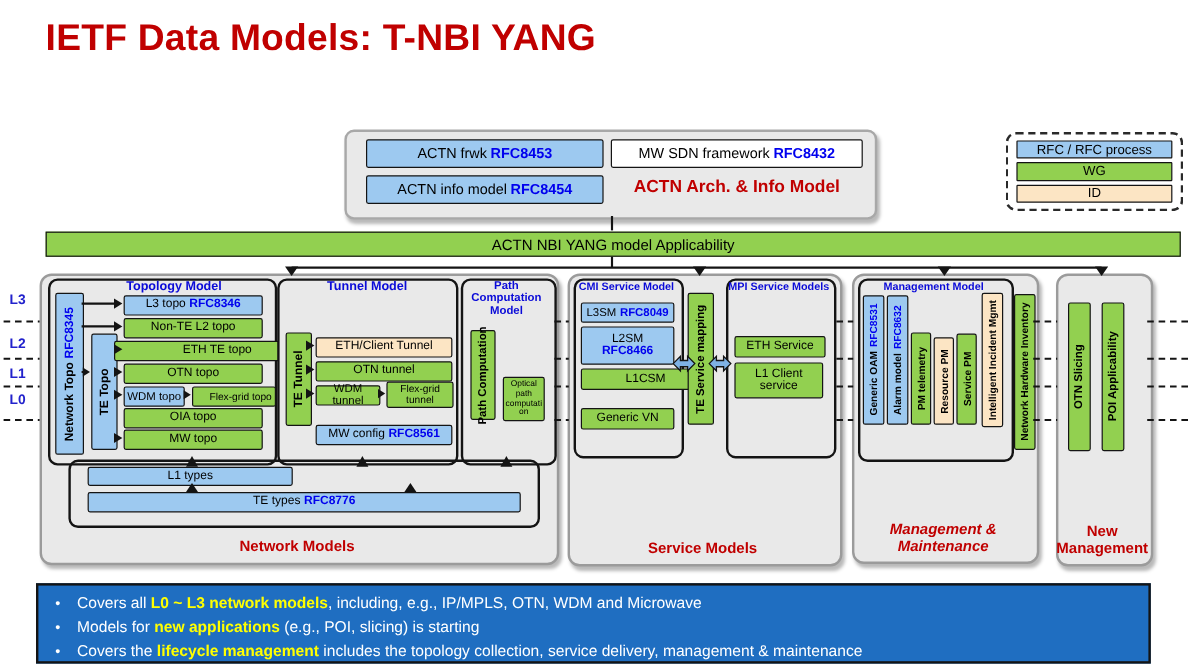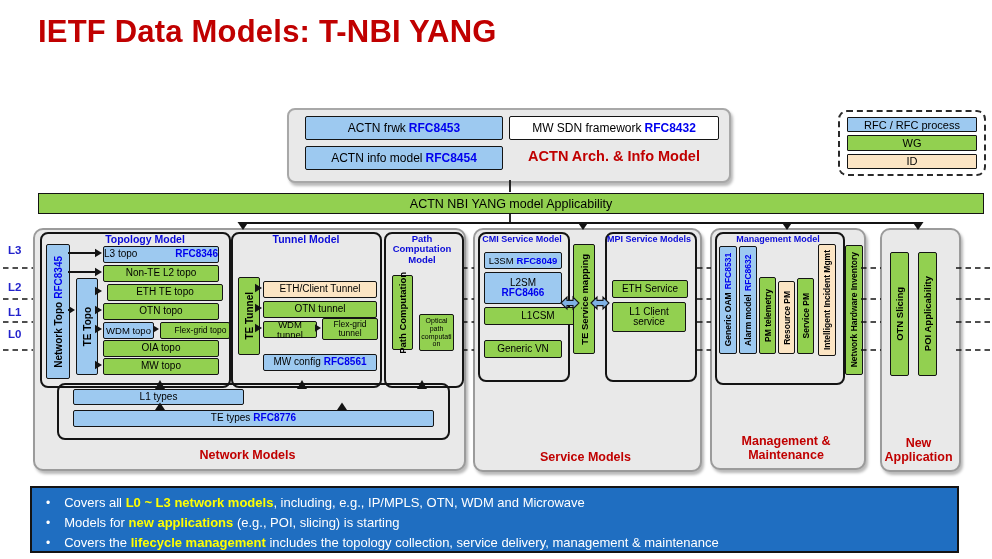--- a/index.html
+++ b/index.html
@@ -87,26 +87,26 @@
   <div class="subtitle" style="left:70px;top:234px;width:150px;font-size:10.5px;">Topology Model</div>
   <div class="vbox blue" style="left:46px;top:244px;width:22px;height:133px;">
     <span class="vt" style="font-size:10px;">
       <span>Network Topo</span>
       <b class="rfc">RFC8345</b>
     </span>
   </div>
   <div class="vbox blue" style="left:76px;top:278px;width:20px;height:95px;">
     <span class="vt" style="font-size:10px;">TE Topo</span>
   </div>
-  <div class="chip blue" style="left:103px;top:246px;width:114px;height:15px;justify-content:space-between;">
+  <div class="chip blue" style="left:103px;top:246px;width:114px;height:15px;">
     <span>L3 topo</span>
     <b class="rfc">RFC8346</b>
   </div>
   <div class="chip green" style="left:103px;top:265px;width:114px;height:15px;">Non-TE L2 topo</div>
-  <div class="chip green" style="left:107px;top:284px;width:114px;height:15px;">ETH TE topo</div>
+  <div class="chip green" style="left:95px;top:284px;width:114px;height:15px;padding-left:28px;">ETH TE topo</div>
   <div class="chip green" style="left:103px;top:303px;width:114px;height:15px;">OTN topo</div>
   <div class="chip blue" style="left:103px;top:322px;width:49px;height:15px;font-size:9.5px;">WDM topo</div>
   <div class="chip green" style="left:160px;top:322px;width:57px;height:15px;font-size:8.5px;padding-left:11px;">Flex-grid topo</div>
   <div class="chip green" style="left:103px;top:340px;width:114px;height:15px;">OIA topo</div>
   <div class="chip green" style="left:103px;top:358px;width:114px;height:15px;">MW topo</div>
 
   <div class="subbox" style="left:231px;top:232px;width:147px;height:152px;"></div>
   <div class="subtitle" style="left:241px;top:234px;width:130px;font-size:10.5px;">Tunnel Model</div>
   <div class="vbox green" style="left:238px;top:277px;width:20px;height:76px;">
     <span class="vt" style="font-size:10px;">TE Tunnel</span>
@@ -180,34 +180,34 @@
   </div>
   <div class="vbox green" style="left:797px;top:278px;width:15px;height:74px;">
     <span class="vt" style="font-size:8.5px;">Service PM</span>
   </div>
   <div class="vbox tan" style="left:818px;top:244px;width:16px;height:110px;">
     <span class="vt" style="font-size:8.5px;">Intelligent Incident Mgmt</span>
   </div>
   <div class="vbox green" style="left:845px;top:245px;width:16px;height:128px;">
     <span class="vt" style="font-size:8.5px;">Network Hardware Inventory</span>
   </div>
-  <div class="caption" style="left:710px;top:434px;width:152px;">
+  <div class="caption" style="left:710px;top:434px;width:152px;font-style:italic;">
     <div>Management &amp;</div>
     <div>Maintenance</div>
   </div>
 
   <div class="vbox green" style="left:890px;top:252px;width:17px;height:122px;">
     <span class="vt">OTN Slicing</span>
   </div>
   <div class="vbox green" style="left:918px;top:252px;width:17px;height:122px;">
     <span class="vt">POI Applicability</span>
   </div>
   <div class="caption" style="left:880px;top:436px;width:77px;">
     <div>New</div>
-    <div>Application</div>
+    <div>Management</div>
   </div>
 
   <div class="notes">
     <div class="note-line"><span>Covers all </span><span class="hl">L0 ~ L3 network models</span><span>, including, e.g., IP/MPLS, OTN, WDM and Microwave</span></div>
     <div class="note-line"><span>Models for </span><span class="hl">new applications</span><span> (e.g., POI, slicing) is starting</span></div>
     <div class="note-line"><span>Covers the </span><span class="hl">lifecycle management</span><span> includes the topology collection, service delivery, management &amp; maintenance</span></div>
   </div>
 
   <svg class="overlay" width="992" height="559" viewBox="0 0 992 559">
 

